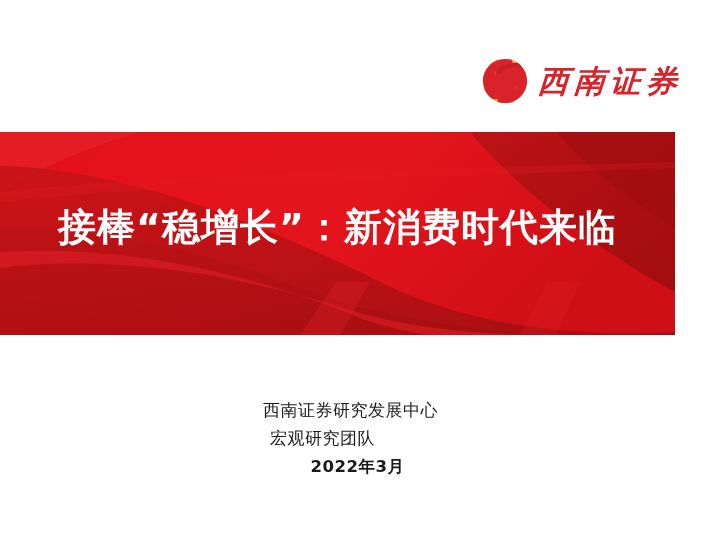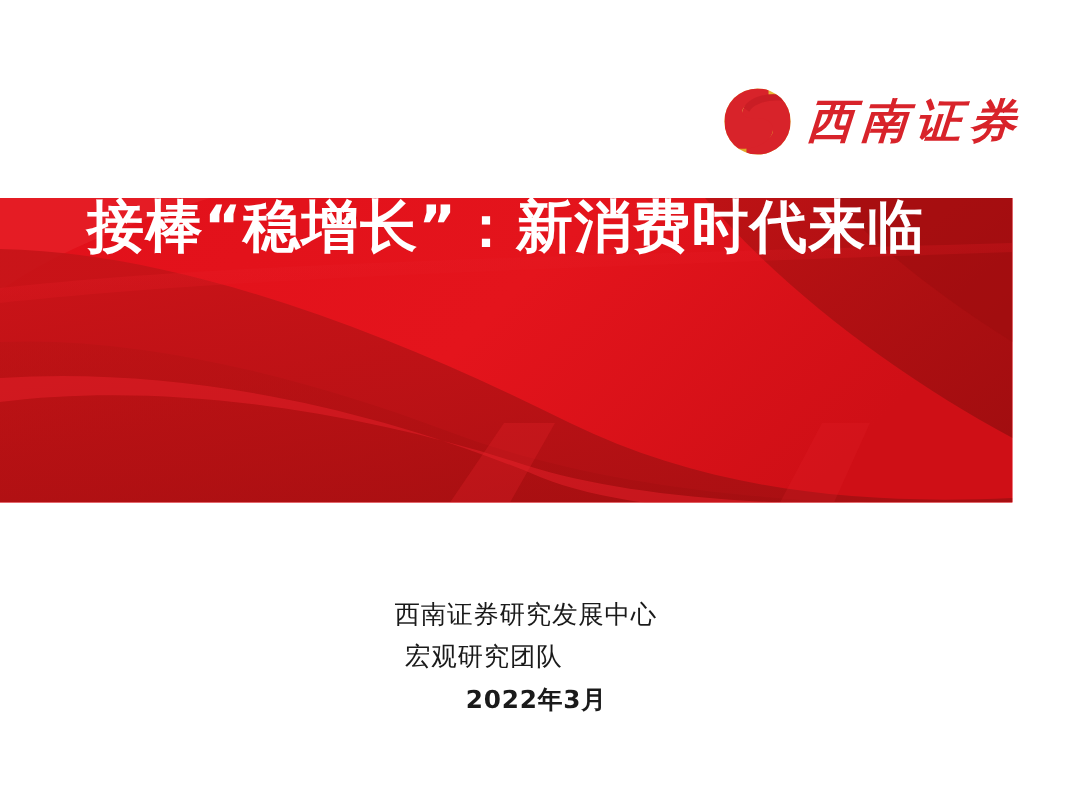--- a/index.html
+++ b/index.html
@@ -79,20 +79,21 @@
     width: 100%;
     height: 100%;
   }
   .banner-title {
     position: absolute;
     left: 0;
     right: 0;
     top: 0;
     height: 100%;
     display: flex;
+    align-items: center;
     justify-content: center;
     z-index: 5;
   }
   .banner-title span {
     font-family: "DejaVu Sans", "Liberation Sans", sans-serif;
     font-size: 38px;
     font-weight: bold;
     color: #ffffff;
     letter-spacing: 1px;
     white-space: nowrap;

